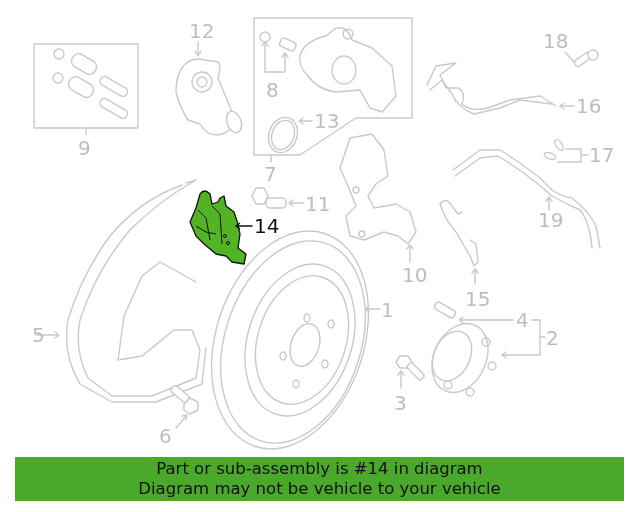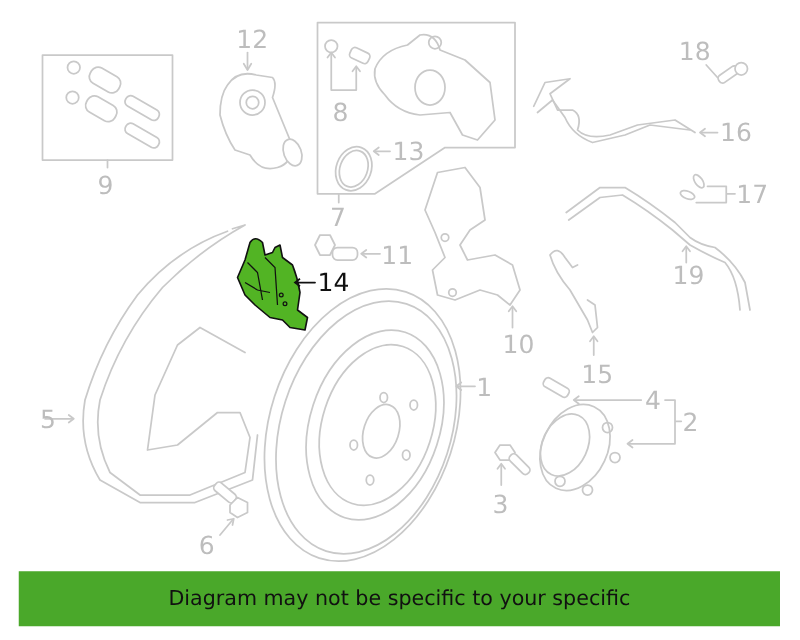--- a/index.html
+++ b/index.html
@@ -176,14 +176,15 @@
     <path class="part-hi-ln" d="M198 210 L206 218 L210 240 M212 206 L220 214 L222 244 M196 226 L206 232 L216 234"></path>
     <circle class="part-hi-ln" cx="225" cy="236" r="1.5"></circle>
     <circle class="part-hi-ln" cx="228" cy="243" r="1.5"></circle>
     <line class="ln" style="stroke:#111" x1="237" y1="226" x2="252" y2="226"></line>
     <path d="M240 223 L236 226 L240 229" fill="none" stroke="#111" stroke-width="1.4"></path>
     <text class="lbl-hi" x="254" y="233">14</text>
   </g>
 </svg>
 
 <div id="banner" style="background:#4aa82a;">
-  <div>Diagram may not be specific to your specific</div>
+  <div>Part or sub-assembly is #14 in diagram</div>
+  <div>Diagram may not be vehicle to your vehicle</div>
 </div>
 
 </body></html>

